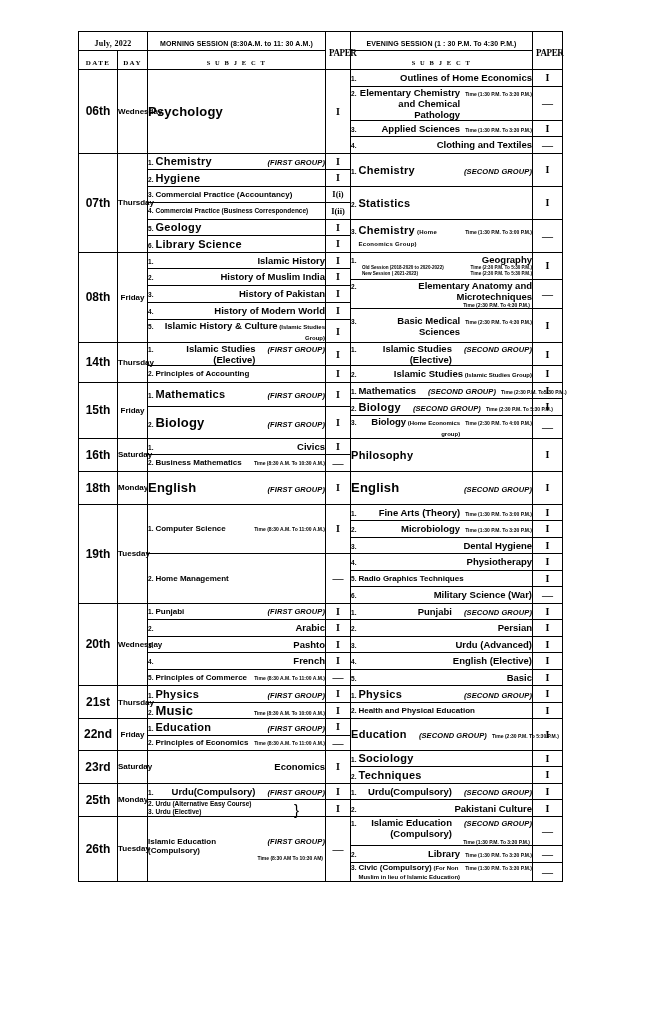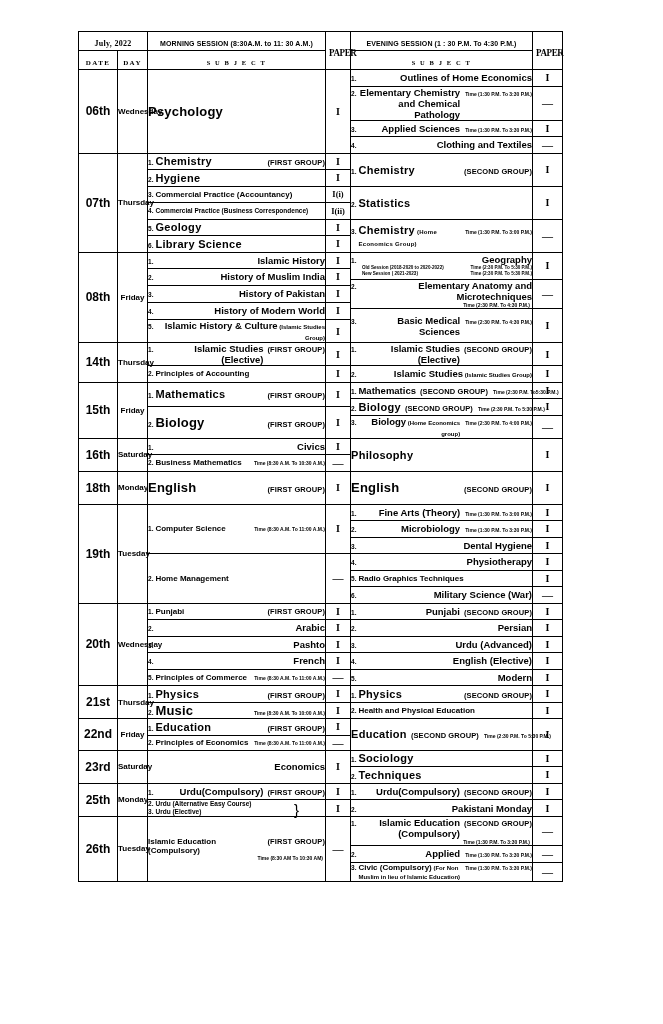--- a/index.html
+++ b/index.html
@@ -40,21 +40,21 @@
   
   .pap{text-align:center;font-size:10px;font-weight:bold;font-family:"Liberation Serif",serif;}
   .pap.dash{font-size:11px;font-weight:bold;}
   .pap.small{font-size:8.5px;}
 
   
   .subcell{padding:1px 3px 1px 3px;position:relative;}
   .sline{display:flex;align-items:baseline;width:100%;}
   .num{font-size:6.5px;font-weight:bold;flex:0 0 auto;margin-right:2px;padding-bottom:1px;}
   .nm{flex:1 1 auto;}
-  .grp{flex:0 0 auto;font-size:7.5px;font-weight:bold;margin-left:4px;letter-spacing:.1px;}
+  .grp{flex:0 0 auto;font-size:7.5px;font-weight:bold;margin-left:12px;letter-spacing:.1px;font-style:italic;}
   .time{flex:0 0 auto;font-size:5px;font-weight:bold;margin-left:5px;white-space:nowrap;}
   .time2{font-size:5px;font-weight:bold;display:block;text-align:right;padding-right:2px;}
   .paren{font-size:6px;font-weight:bold;}
 
   
   .n-xl{font-size:13px;font-weight:bold;letter-spacing:.2px;}
   .n-lg{font-size:11px;font-weight:bold;letter-spacing:.3px;}
   .n-md{font-size:9.5px;font-weight:bold;text-align:right;}
   .n-sm{font-size:8px;font-weight:bold;}
   .n-xs{font-size:6.5px;font-weight:bold;}
@@ -599,21 +599,21 @@
             <div class="sline">
               <span class="num">5.</span>
               <span class="nm n-sm">Principles of Commerce</span>
               <span class="time">Time (8:30 A.M. To 11:00 A.M.)</span>
             </div>
           </td>
           <td class="pap dash" rowspan="1">—</td>
           <td class="subcell" rowspan="1">
             <div class="sline">
               <span class="num">5.</span>
-              <span class="nm n-md">Modern</span>
+              <span class="nm n-md">Basic</span>
             </div>
           </td>
           <td class="pap" rowspan="1">I</td>
         </tr>
         <tr style="height: 16.5px;">
           <td class="c-dateval" rowspan="2">21st</td>
           <td class="c-dayval" rowspan="2">Thursday</td>
           <td class="subcell" rowspan="1">
             <div class="sline">
               <span class="num">1.</span>
@@ -733,21 +733,21 @@
             <div class="sline">
               <span class="num">3.</span>
               <span class="nm n-xs">Urdu (Elective)</span>
             </div>
             <span class="brace">}</span>
           </td>
           <td class="pap" rowspan="1">I</td>
           <td class="subcell" rowspan="1">
             <div class="sline">
               <span class="num">2.</span>
-              <span class="nm n-md">Pakistani Monday</span>
+              <span class="nm n-md">Pakistani Culture</span>
             </div>
           </td>
           <td class="pap" rowspan="1">I</td>
         </tr>
         <tr style="height: 16.5px;">
           <td class="c-dateval" rowspan="3">26th</td>
           <td class="c-dayval" rowspan="3">Tuesday</td>
           <td class="subcell" rowspan="3">
             <div class="sline">
               <span class="nm n-sm">Islamic Education (Compulsory)</span>
@@ -763,21 +763,21 @@
               <span class="grp">(SECOND GROUP)</span>
             </div>
             <span class="time2">Time (1:30 P.M. To 3:30 P.M.)</span>
           </td>
           <td class="pap dash" rowspan="1">—</td>
         </tr>
         <tr style="height: 16.5px;">
           <td class="subcell" rowspan="1">
             <div class="sline">
               <span class="num">2.</span>
-              <span class="nm n-md">Applied</span>
+              <span class="nm n-md">Library</span>
               <span class="time">Time (1:30 P.M. To 3:30 P.M.)</span>
             </div>
           </td>
           <td class="pap dash" rowspan="1">—</td>
         </tr>
         <tr style="height: 16.5px;">
           <td class="subcell" rowspan="1">
             <div class="sline">
               <span class="num">3.</span>
               <span class="nm n-sm">Civic (Compulsory)<span class="paren"> (For Non Muslim in lieu of Islamic Education)</span></span>

